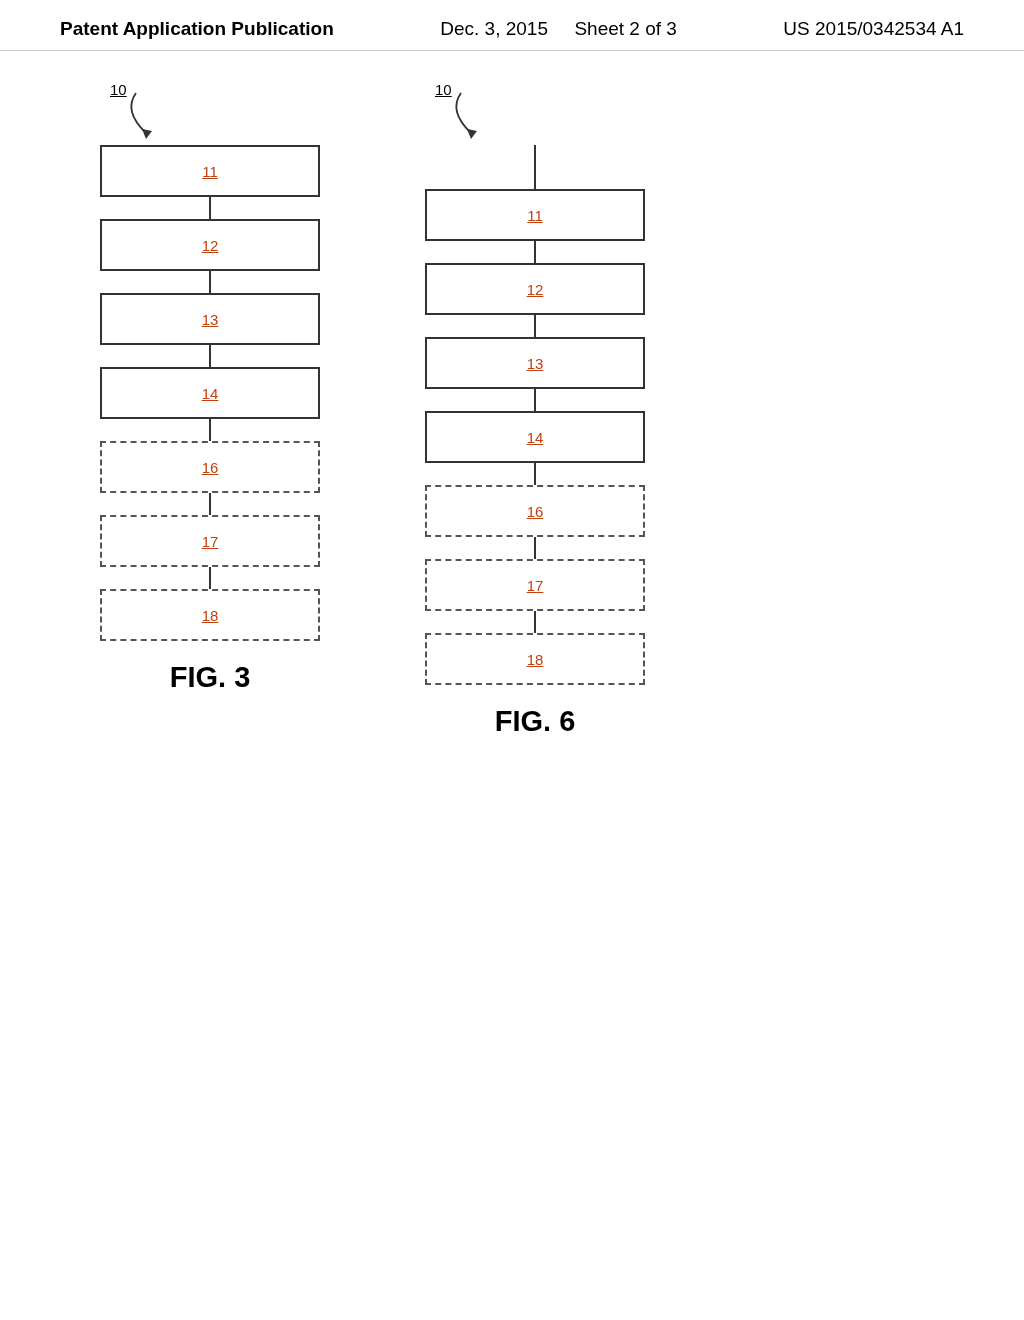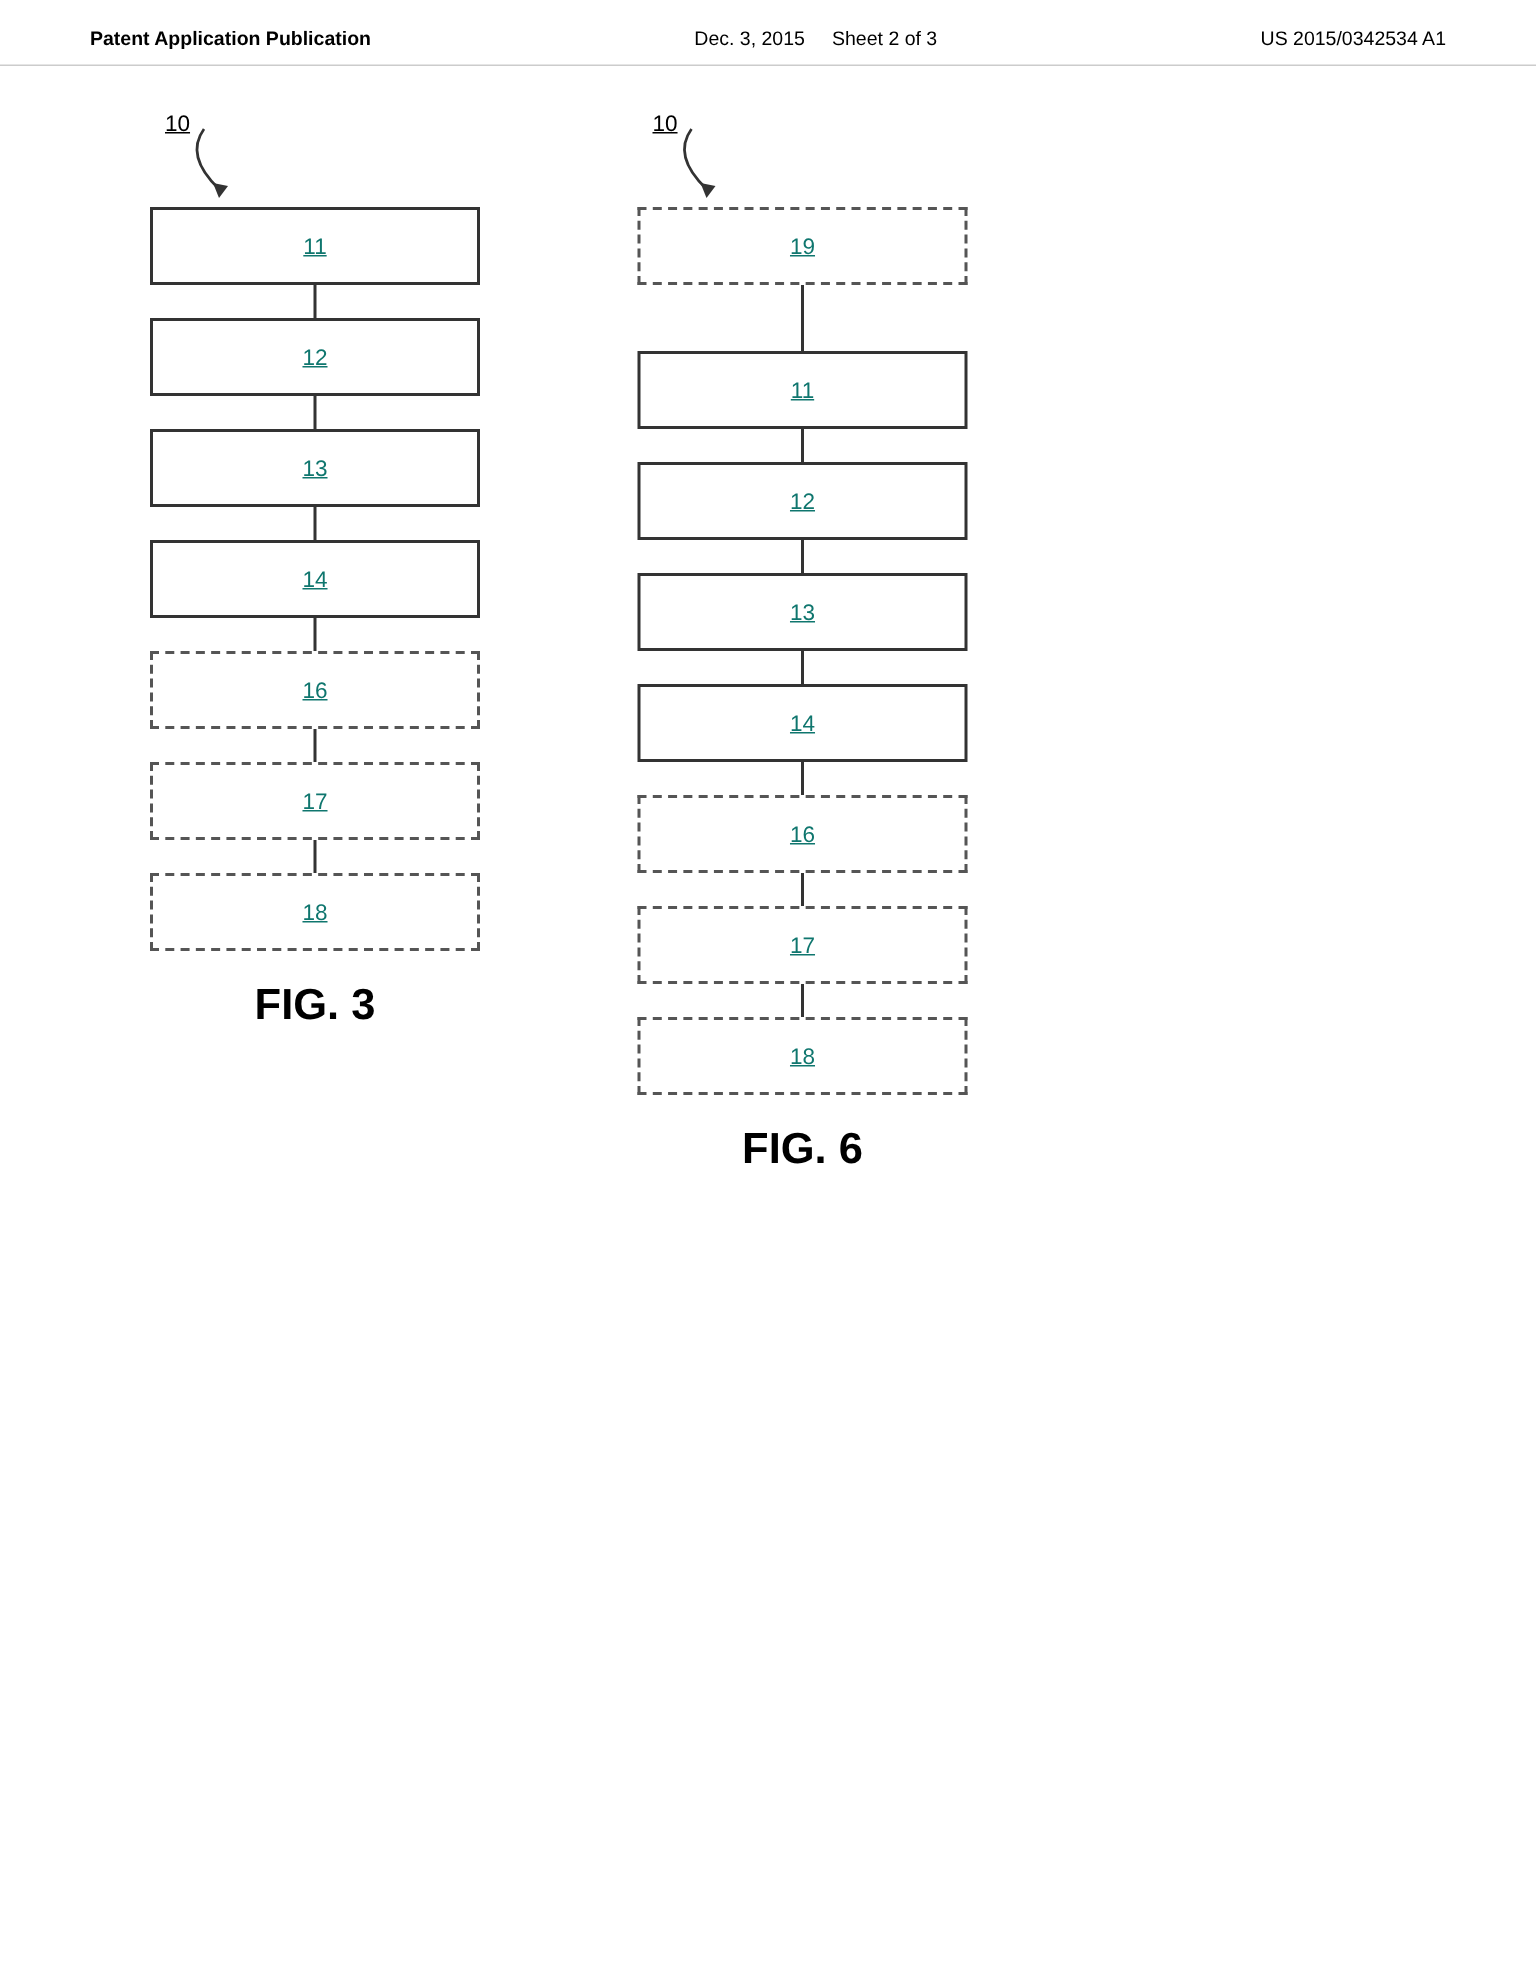--- a/index.html
+++ b/index.html
@@ -11,21 +11,21 @@
       position: relative;
     }
 
     
     .header {
       display: flex;
       justify-content: space-between;
       align-items: center;
       padding: 18px 60px 10px 60px;
       border-bottom: 1px solid #ccc;
-      font-size: 13px;
+      font-size: 19px;
     }
     .header-left { font-weight: bold; }
     .header-center { }
     .header-right { font-weight: normal; }
 
     
     .content {
       display: flex;
       padding: 30px 60px;
       gap: 25px;
@@ -68,21 +68,21 @@
       display: flex;
       align-items: center;
       justify-content: center;
       position: relative;
       background: #fff;
     }
 
     .box-label {
       font-size: 15px;
       text-decoration: underline;
-      color: #0f766e;
+      color: #c2410c;
     }
 
     
     .connector {
       width: 2px;
       height: 22px;
       background: #333;
       margin: 0 auto;
     }
 
@@ -161,23 +161,20 @@
 
     <div style="width:220px; position:relative; height:60px; margin-bottom:4px;">
       <span style="font-size:15px; text-decoration:underline; position:absolute; left:10px; top:0;">10</span>
 
       <svg width="70" height="55" style="position:absolute; left:18px; top:10px;">
         <path d="M 18 2 Q 5 20 28 42" stroke="#333" stroke-width="1.8" fill="none"></path>
         <polygon points="24,38 28,48 34,40" fill="#333"></polygon>
       </svg>
     </div>
 
-    <div class="box-dashed">
-      <span class="box-label">19</span>
-    </div>
     <div class="connector"></div>
 
     <div class="connector"></div>
 
     <div class="box-solid">
       <span class="box-label">11</span>
     </div>
     <div class="connector"></div>
 
     <div class="box-solid">

